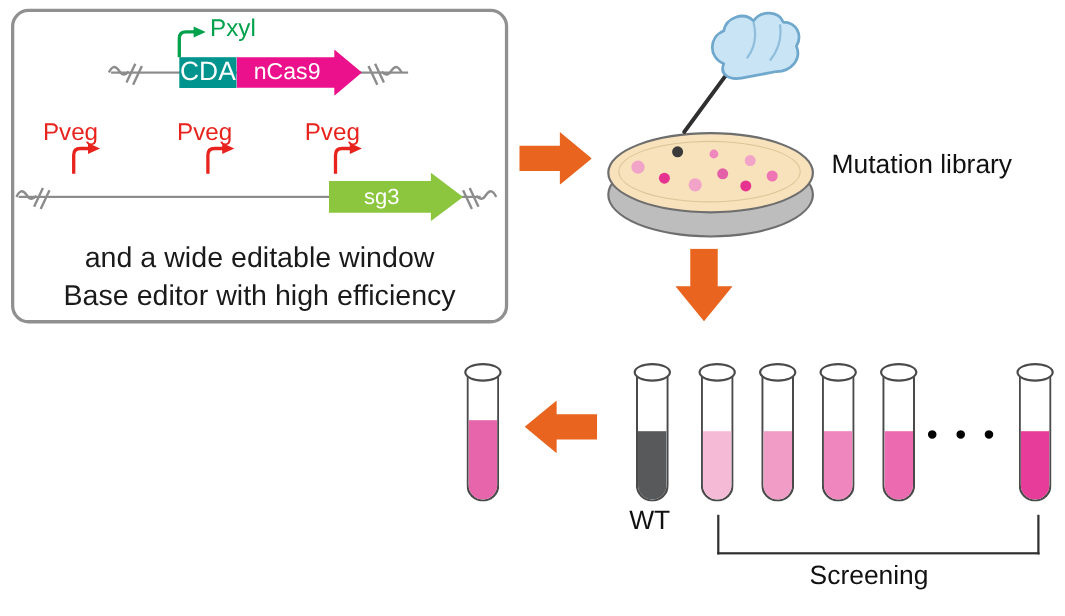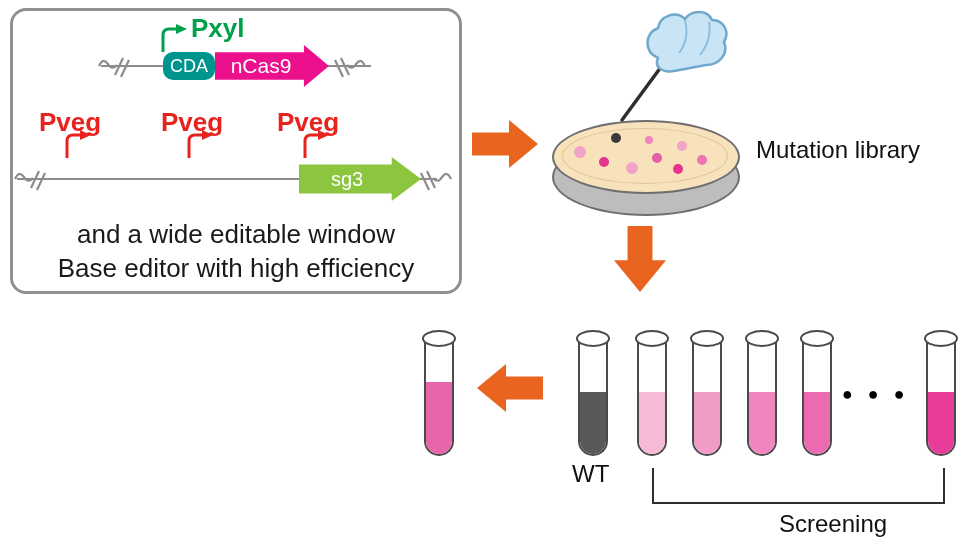--- a/index.html
+++ b/index.html
@@ -4,25 +4,25 @@
 <style>
   html,body{margin:0;padding:0;background:#ffffff;}
   .canvas{position:relative;width:968px;height:560px;background:#fff;
           font-family:"Liberation Sans",sans-serif;color:#1a1a1a;overflow:hidden;}
   .abs{position:absolute;}
 
   
   .construct-box{position:absolute;left:10px;top:8px;width:446px;height:280px;
                  border:3px solid #909090;border-radius:16px;background:#fff;overflow:hidden;}
   .dna-line{position:absolute;height:2px;background:#8C8C8C;}
-  .promoter-label{position:absolute;font-size:26px;font-weight:bold;white-space:nowrap;}
+  .promoter-label{position:absolute;font-size:22px;font-weight:normal;white-space:nowrap;}
   .gene-arrow{position:absolute;display:flex;align-items:center;justify-content:center;
               color:#fff;font-size:20px;clip-path:polygon(0 17%,76% 17%,76% 0,100% 50%,76% 100%,76% 83%,0 83%);
               padding-right:26px;box-sizing:border-box;}
-  .cda-box{position:absolute;display:flex;align-items:center;justify-content:center;color:#fff;font-size:18px;border-radius:10px;}
+  .cda-box{position:absolute;display:flex;align-items:center;justify-content:center;color:#fff;font-size:24px;}
   .ncas9-arrow{clip-path:polygon(0 17%,78% 17%,78% 0,100% 50%,78% 100%,78% 83%,0 83%);padding-right:22px;font-size:21px;}
   .caption{position:absolute;left:0;width:100%;top:206px;text-align:center;font-size:26px;line-height:34px;color:#1a1a1a;}
 
   
   .flow-arrow{position:absolute;}
   .ar-right{clip-path:polygon(0 26%,56% 26%,56% 0,100% 50%,56% 100%,56% 74%,0 74%);}
   .ar-left{clip-path:polygon(100% 26%,44% 26%,44% 0,0 50%,44% 100%,44% 74%,100% 74%);}
   .ar-down{clip-path:polygon(26% 0,74% 0,74% 52%,100% 52%,50% 100%,0 52%,26% 52%);}
 
   
@@ -174,21 +174,21 @@
     <div class="tube-body">
       <div class="tube-liquid" style="height: 62px; background: rgb(231, 60, 153);"></div>
     </div>
     <div class="tube-rim"></div>
   </div>
 
   <div class="big-label" style="left:572px;top:460px;">WT</div>
 
   <div class="bracket" style="left:652px;top:468px;width:289px;height:34px;"></div>
 
-  <div class="big-label" style="left:736px;top:510px;margin-left:43px;">Screening</div>
+  <div class="big-label" style="left:736px;top:510px;">Screening</div>
 
   <div class="flow-arrow ar-left" style="left: 477px; top: 364px; width: 66px; height: 48px; background: rgb(233, 100, 30);"></div>
 
   <div class="tube" style="left:424px;">
     <div class="tube-body">
       <div class="tube-liquid" style="height: 72px; background: rgb(231, 101, 171);"></div>
     </div>
     <div class="tube-rim"></div>
   </div>
 

